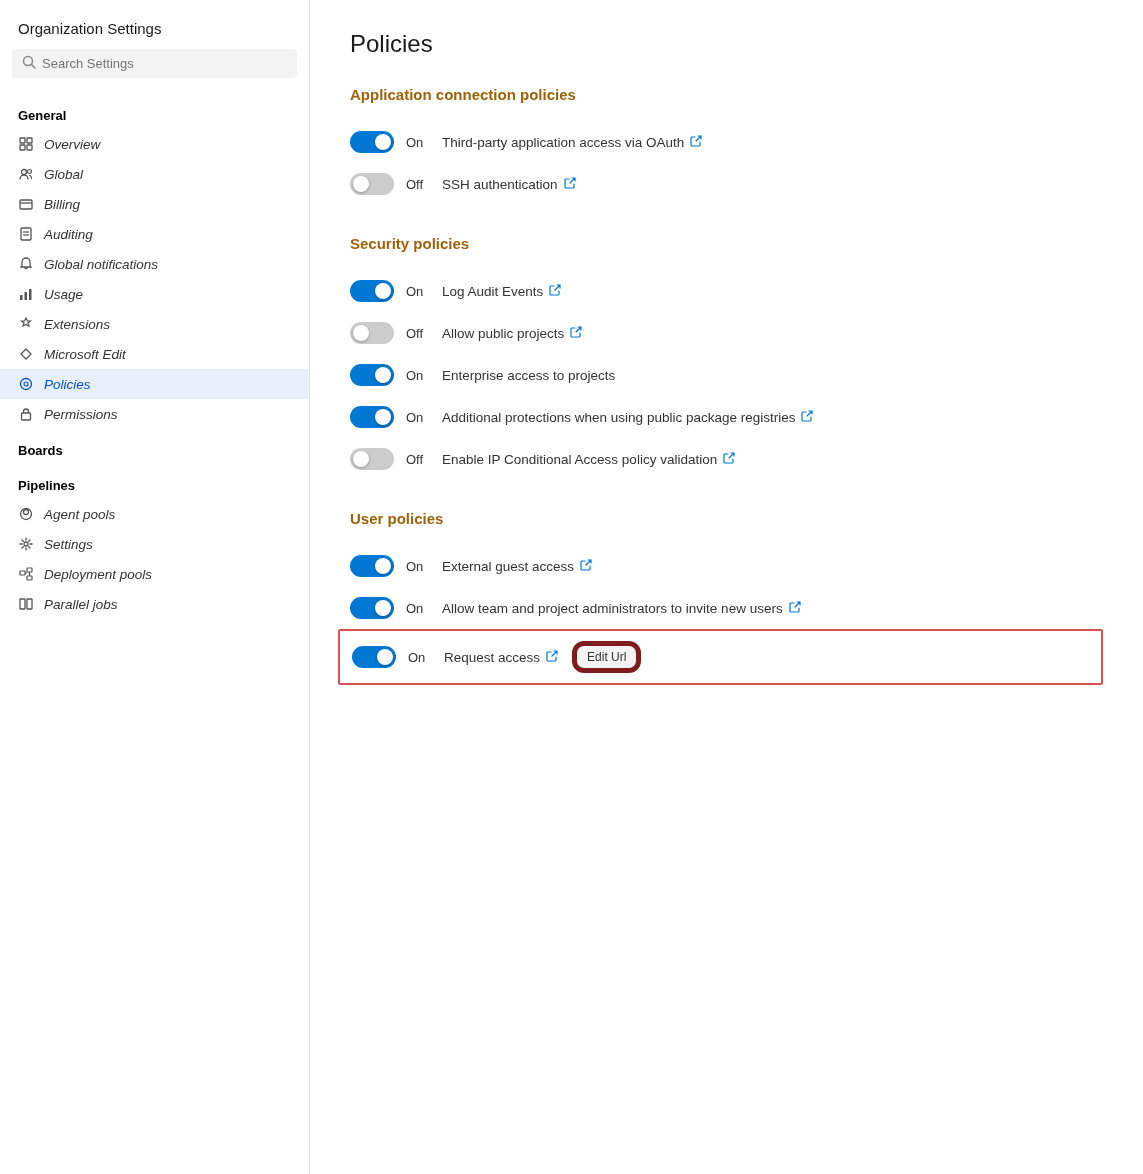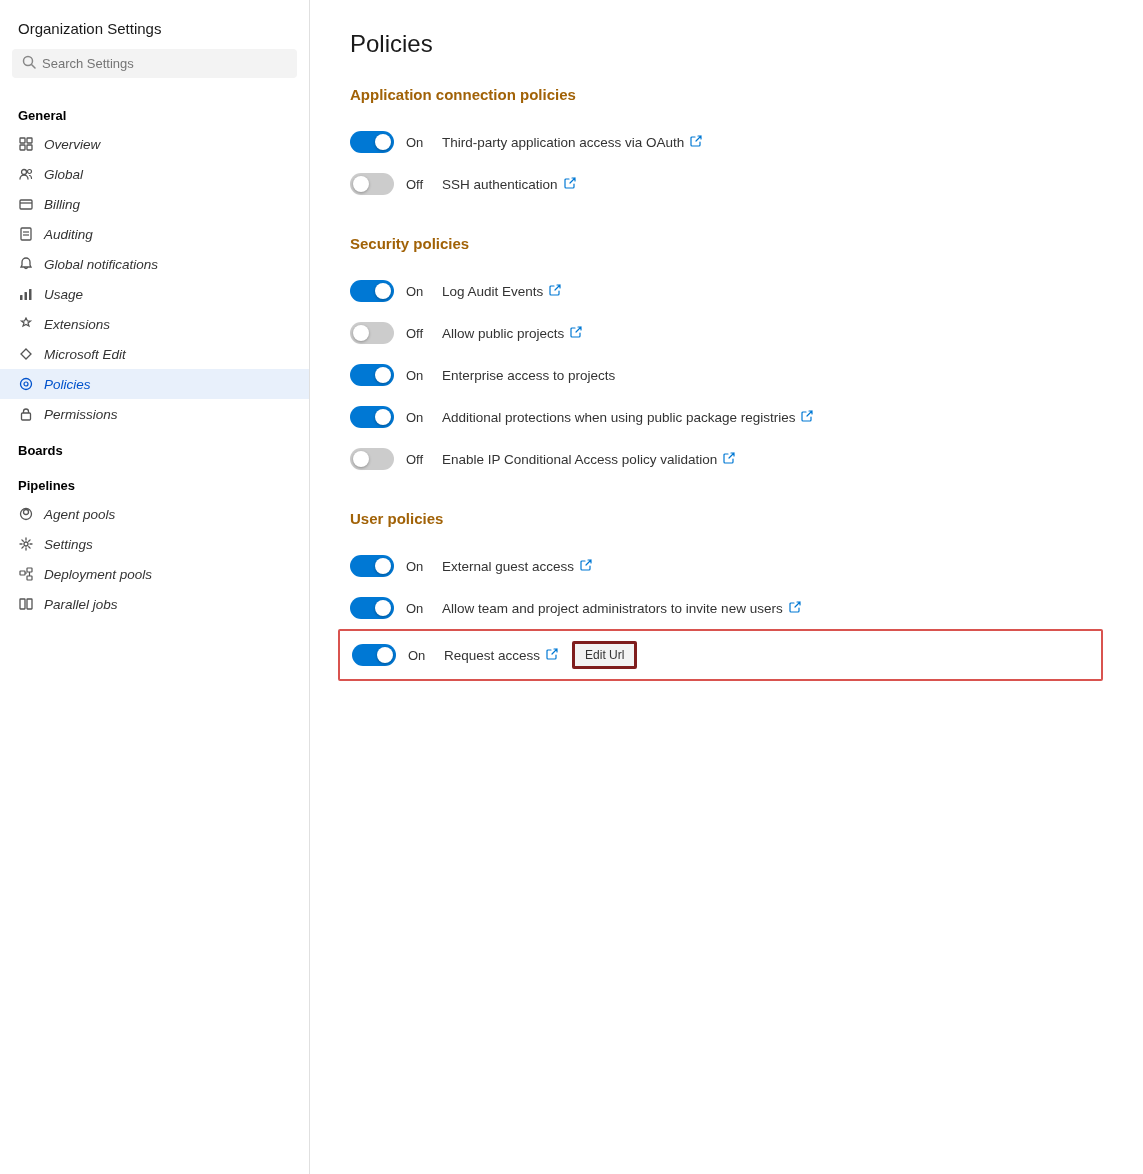--- a/index.html
+++ b/index.html
@@ -158,25 +158,25 @@
       gap: 6px;
     }
     .link-icon {
       color: #0078d4;
       font-size: 12px;
       cursor: pointer;
     }
     .edit-url-btn {
       margin-left: 8px;
       padding: 4px 10px;
-      border: 3px solid #7f1d1d;
+      border: 5px solid #7f1d1d;
       background: #f3f3f3;
       color: #333;
       font-size: 12px;
-      border-radius: 2px;
+      border-radius: 12px;
       cursor: pointer;
     }
   </style>
 </head>
 <body>
 
 <div class="sidebar">
   <div class="sidebar-title">Organization Settings</div>
   <div class="search-box">
     <span class="search-icon-svg">

